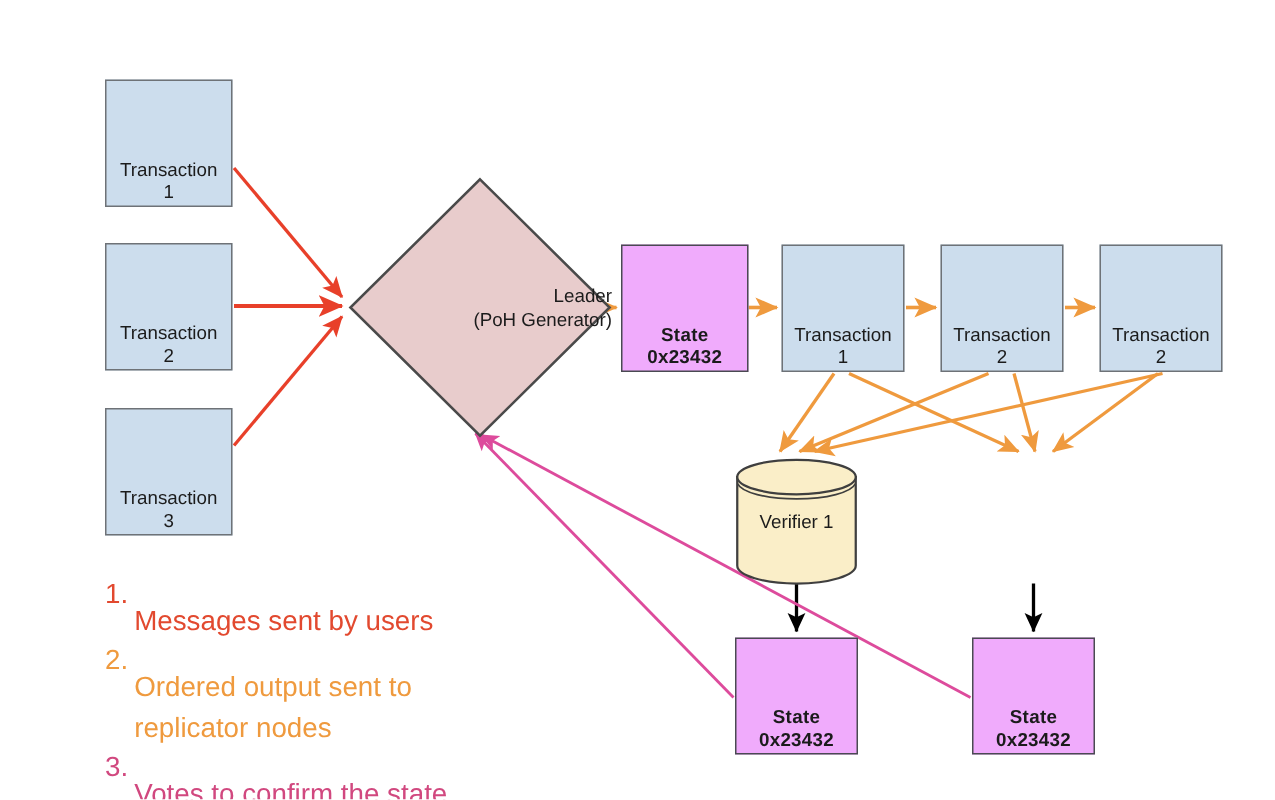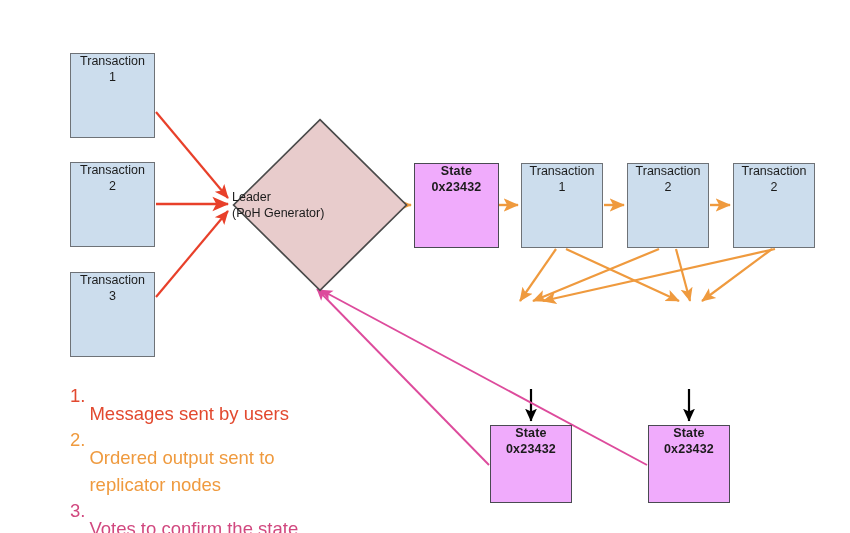--- a/index.html
+++ b/index.html
@@ -23,21 +23,21 @@
     left: 0;
     top: 0;
     width: 850px;
     height: 533px;
     pointer-events: none;
   }
   .node {
     position: absolute;
     box-sizing: border-box;
     display: flex;
-    align-items: flex-start;
+    align-items: flex-end;
     justify-content: center;
     text-align: center;
     line-height: 1.25;
   }
   .box {
     border: 1.6px solid #5a5a5a;
     font-size: 12.5px;
     color: #1b1b1b;
   }
   .box-tx {
@@ -61,21 +61,21 @@
     height: 100%;
   }
   .diamond-label {
     position: absolute;
     left: 0;
     top: 0;
     width: 100%;
     height: 100%;
     display: flex;
     flex-direction: column;
-    align-items: flex-start;
+    align-items: flex-end;
     justify-content: center;
     font-size: 12.5px;
     color: #1b1b1b;
     line-height: 1.3;
   }
   .cyl-wrap {
     position: absolute;
   }
   .cyl-shape {
     position: absolute;
@@ -222,20 +222,28 @@
     </div>
   </div>
 
   <div class="node box box-tx" style="left:733px; top:163px; width:82px; height:85px;">
     <div>
       <div>Transaction</div>
       <div>2</div>
     </div>
   </div>
 
+  <div class="cyl-wrap" style="left:490px; top:305px; width:82px; height:85px;">
+    <svg class="cyl-shape" viewBox="0 0 82 85">
+      <path d="M1.5,13 L1.5,72 A39.5,12 0 0,0 80.5,72 L80.5,13 Z" fill="#faeec8" stroke="#3f3f3f" stroke-width="1.5"></path>
+      <ellipse cx="41" cy="13" rx="39.5" ry="11.5" fill="#faeec8" stroke="#3f3f3f" stroke-width="1.5"></ellipse>
+      <path d="M1.8,17.5 A39.5,11.5 0 0,0 80.2,17.5" fill="none" stroke="#3f3f3f" stroke-width="1.2"></path>
+    </svg>
+    <div class="cyl-label">Verifier 1</div>
+  </div>
 
 
   <div class="node box box-state" style="left:490px; top:425px; width:82px; height:78px;">
     <div>
       <div>State</div>
       <div>0x23432</div>
     </div>
   </div>
 
   <div class="node box box-state" style="left:648px; top:425px; width:82px; height:78px;">

